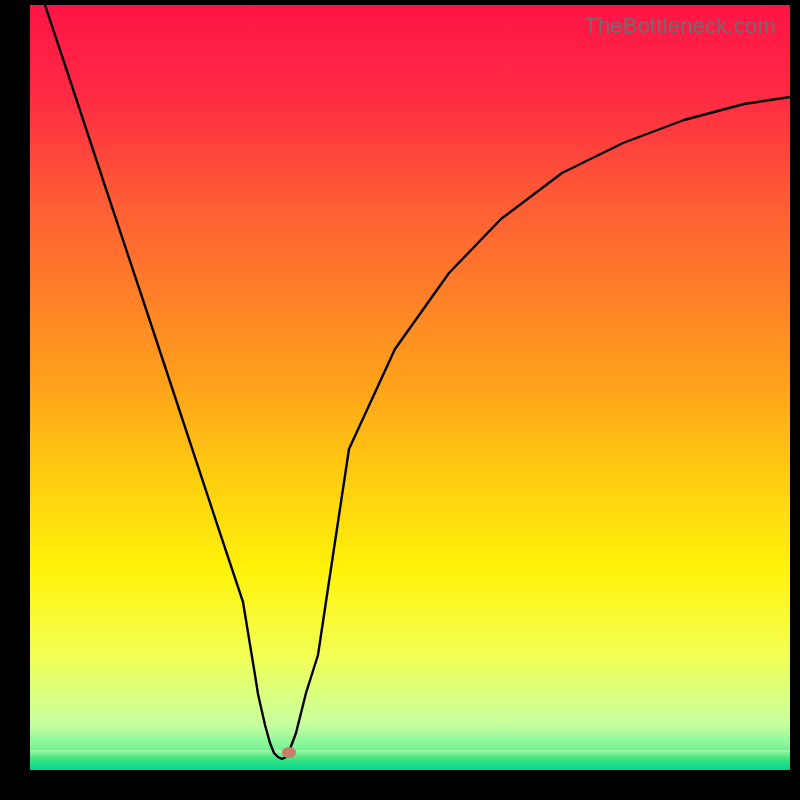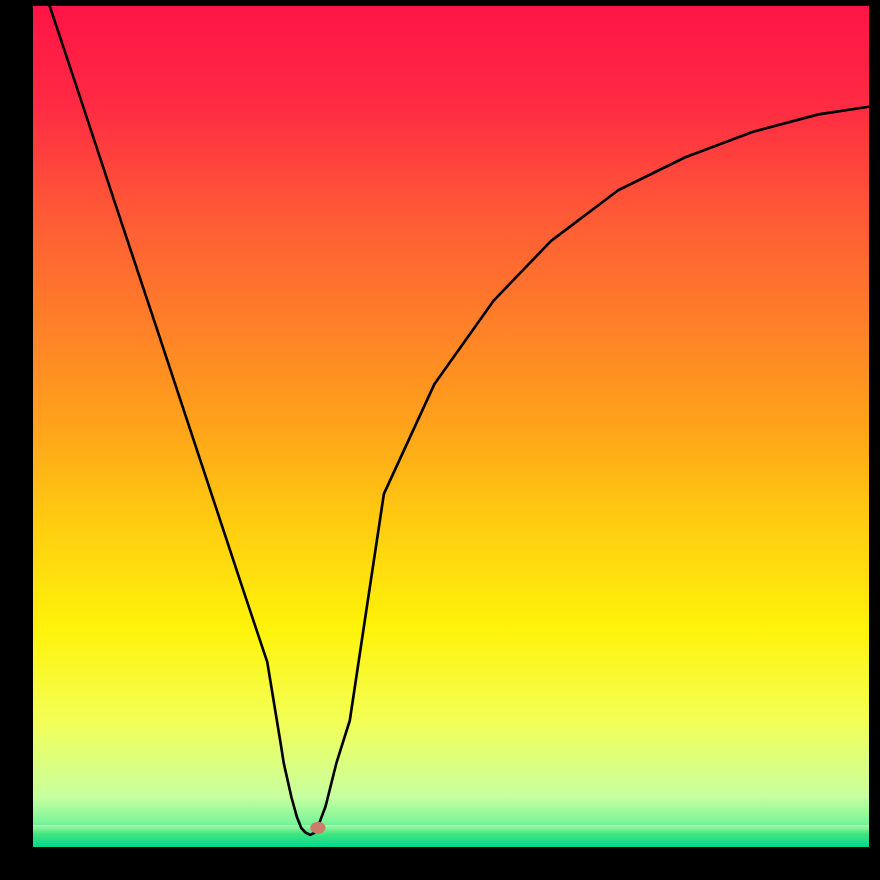--- a/index.html
+++ b/index.html
@@ -111,13 +111,14 @@
              L 471 214
              L 532 168
              L 593 138
              L 654 115
              L 714 99
              L 760 92" fill="none" stroke="#000" stroke-width="2.4" stroke-linejoin="round" stroke-linecap="round"></path>
   </svg>
 
   <div class="marker"></div>
 
+  <div class="watermark">TheBottleneck.com</div>
 </div>
 
 </body></html>

